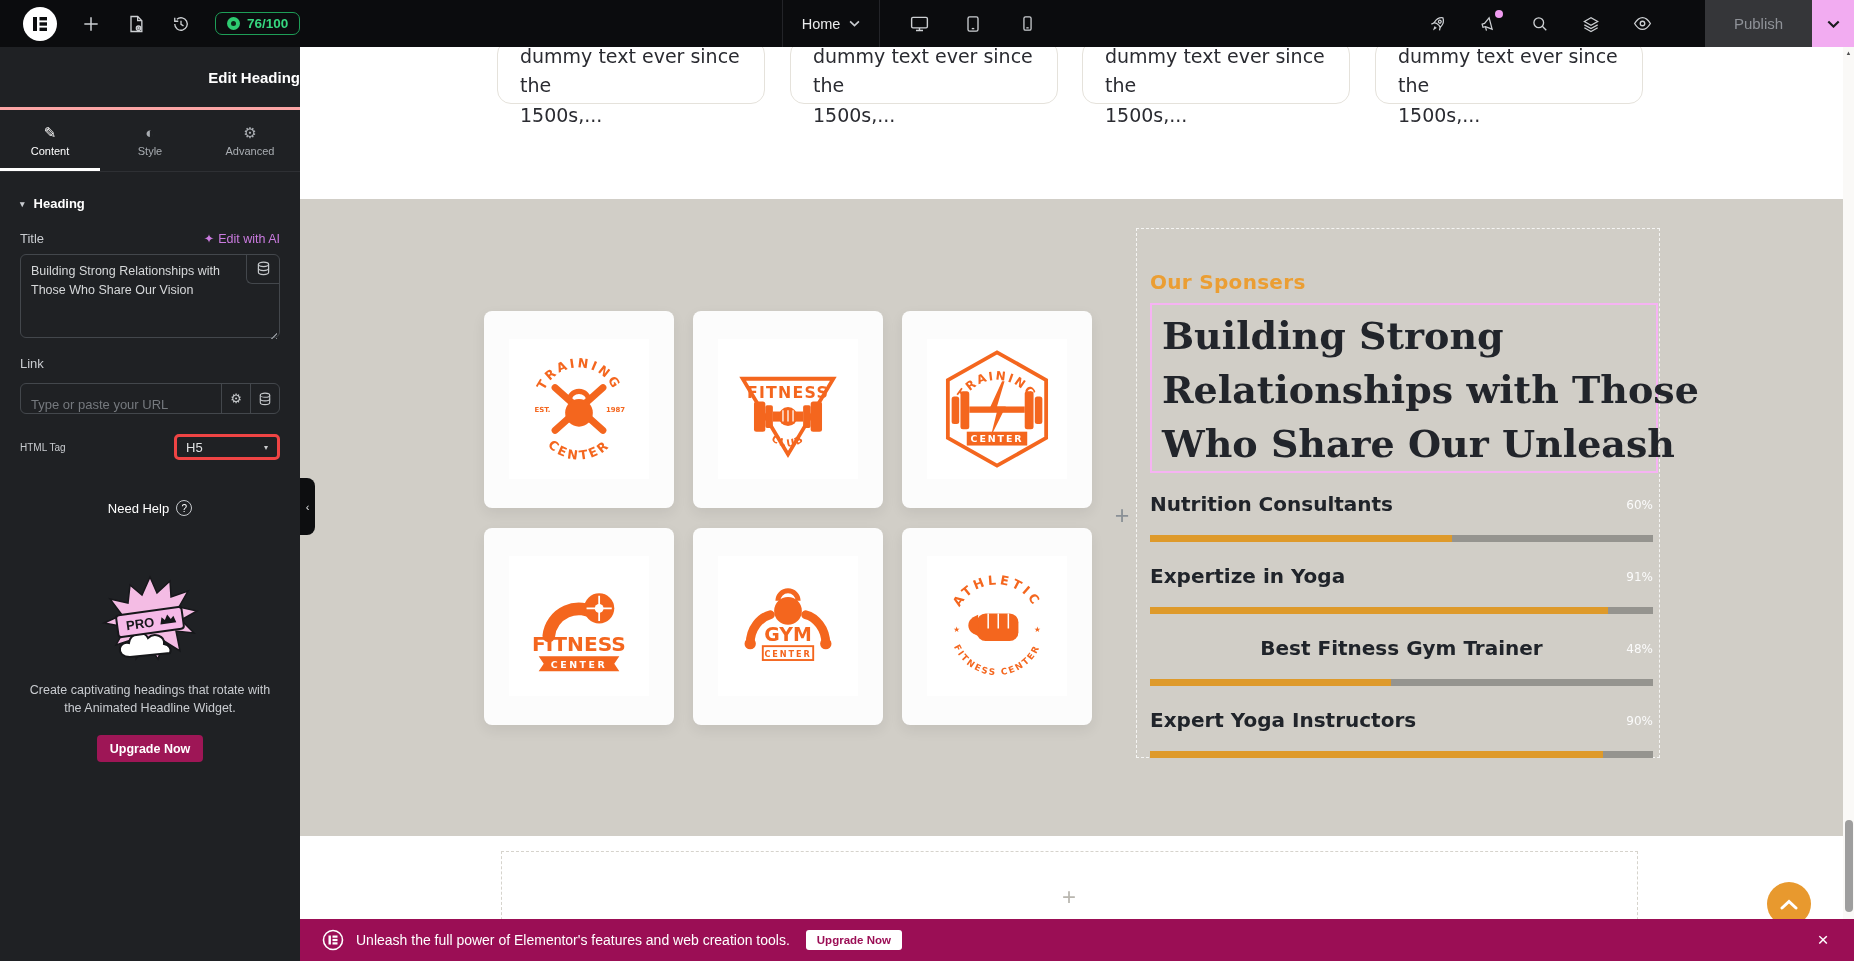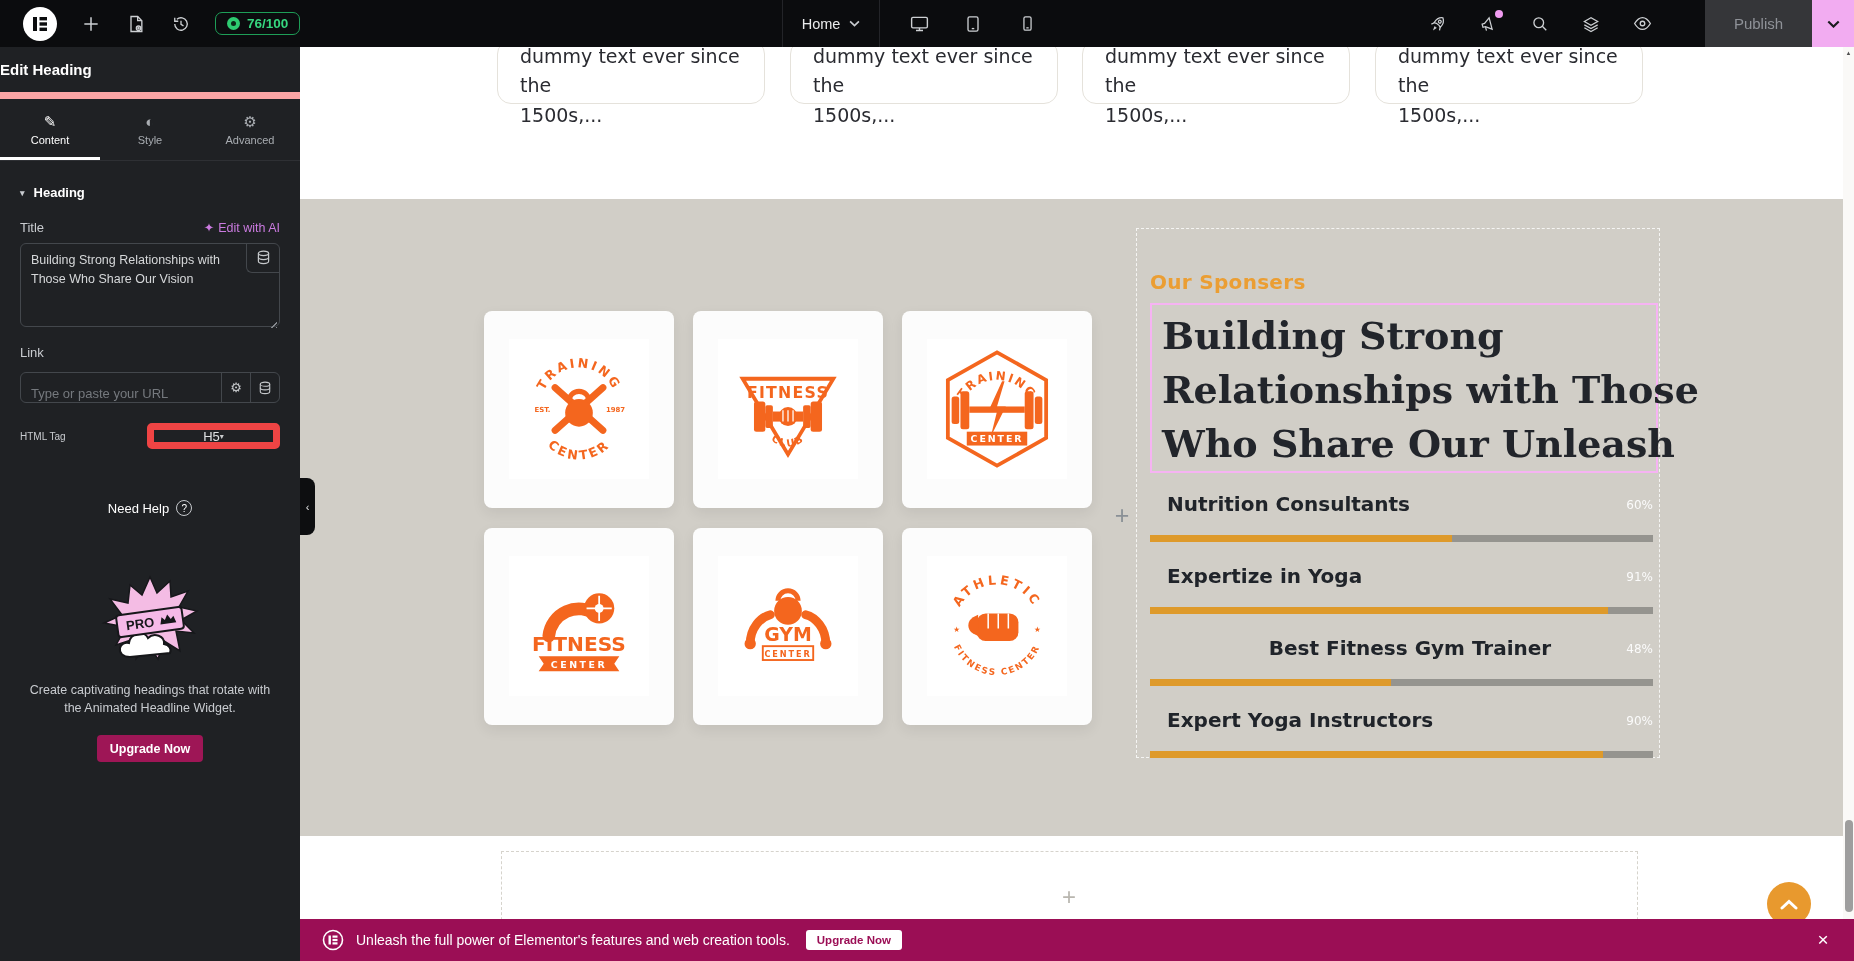--- a/index.html
+++ b/index.html
@@ -23,21 +23,21 @@
   .devices { position:absolute; left:880px; top:0; height:47px; display:flex; align-items:center; gap:32px; padding-left:28px; }
   .tb-right { position:absolute; right:0; top:0; height:47px; display:flex; align-items:center; }
   .tb-right .tb-icon { margin-right:29px; position:relative; }
   .pink-dot { position:absolute; right:-3px; top:-3px; width:8px; height:8px; border-radius:50%; background:#F09BF0; }
   .publish-btn { width:107px; height:47px; background:#353639; color:#8F9298; font-size:15px; display:flex; align-items:center; justify-content:center; margin-left:23px; cursor:pointer; }
   .publish-caret { width:42px; height:47px; background:#F2ACF1; color:#1B1C1F; display:flex; align-items:center; justify-content:center; cursor:pointer; }
   .chev svg { display:block; }
 
   
   #sidebar { position:absolute; left:0; top:47px; width:300px; height:914px; background:#1F2124; z-index:30; color:#C9CCD0; }
-  .sb-header { height:52px; display:flex; align-items:center; justify-content:flex-start; border-bottom:7px solid #fca5a5; }
+  .sb-header { height:63px; display:flex; align-items:center; justify-content:flex-end; border-bottom:3px solid #fca5a5; }
   .sb-title { color:#FFFFFF; font-size:15px; font-weight:bold; }
   .sb-tabs { display:flex; height:62px; border-bottom:1px solid #2E3034; }
   .sb-tab { width:100px; display:flex; flex-direction:column; align-items:center; justify-content:center; gap:5px; color:#A9ADB2; font-size:11px; cursor:pointer; position:relative; }
   .sb-tab .ticon { font-size:15px; line-height:1; }
   .sb-tab.active { color:#FFFFFF; }
   .sb-tab.active::after { content:""; position:absolute; left:0; bottom:0; width:100%; height:3px; background:#FFFFFF; }
   .sec-head { display:flex; align-items:center; gap:9px; padding:24px 20px 14px 20px; color:#FFFFFF; font-size:13px; font-weight:bold; cursor:pointer; }
   .sec-caret { font-size:9px; color:#C9CCD0; }
   .field-row { display:flex; align-items:center; justify-content:space-between; padding:6px 20px 8px 20px; font-size:13px; color:#C9CCD0; }
   .ai-link { color:#CB7BE0; font-size:12.5px; display:flex; align-items:center; gap:4px; cursor:pointer; }
@@ -48,21 +48,21 @@
     border-radius:0 6px 0 6px; display:flex; align-items:center; justify-content:center; color:#C5C8CB; cursor:pointer; }
   .ta-resize { position:absolute; right:3px; bottom:3px; width:9px; height:9px;
     background:repeating-linear-gradient(135deg,#84888D 0 1.5px,transparent 1.5px 4px);
     clip-path:polygon(100% 0,100% 100%,0 100%); }
   .url-wrap { margin:4px 20px 0 20px; width:260px; height:31px; border:1px solid #43474C; border-radius:6px; display:flex; align-items:center; }
   .url-input { flex:1; background:transparent; border:none; outline:none; color:#D6D8DA; font-size:13px; padding:0 10px; font-family:"Liberation Sans",sans-serif;margin-top:12px; }
   .url-input::placeholder { color:#75797E; }
   .url-btn { width:29px; height:31px; border-left:1px solid #43474C; display:flex; align-items:center; justify-content:center; color:#C5C8CB; font-size:13px; cursor:pointer; }
   .tag-row { display:flex; align-items:center; justify-content:space-between; padding:20px 20px 0 20px; }
   .tag-label { font-size:10px; color:#C9CCD0; }
-  .tag-select { width:133px; height:26px; border:7px solid #ef4444; border-radius:5px; display:flex; align-items:center; justify-content:center;
+  .tag-select { width:106px; height:26px; border:3px solid #ef4444; border-radius:5px; display:flex; align-items:center; justify-content:space-between;
     padding:0 9px; color:#DFE1E3; font-size:13px; cursor:pointer; }
   .tag-caret { font-size:8px; color:#CACCCE; }
   .need-help { position:absolute; left:0; top:453px; width:300px; display:flex; align-items:center; justify-content:center; gap:7px; color:#ffffff; font-size:13px; cursor:pointer; }
   .qm { width:16px; height:16px; border:1px solid #C6C9CD; border-radius:50%; font-size:10px; display:flex; align-items:center; justify-content:center; }
   .promo-img { position:absolute; left:100px; top:528px; }
   .promo-caption { position:absolute; left:25px; top:634px; width:250px; text-align:center; color:#C9CCD0; font-size:12.5px; line-height:1.45; }
   .upgrade-btn { position:absolute; left:97px; top:688px; width:106px; height:27px; background:#9E1656; border-radius:4px; color:#fff;
     font-size:12.5px; font-weight:bold; display:flex; align-items:center; justify-content:center; cursor:pointer; }
   #panel-handle { position:absolute; left:300px; top:478px; width:15px; height:57px; background:#0D0E10; border-radius:0 8px 8px 0;
     color:#E6E7E8; font-size:11px; display:flex; align-items:center; justify-content:center; z-index:31; cursor:pointer; }
@@ -75,21 +75,21 @@
   .logo-card { position:absolute; width:190px; height:197px; background:#FCFCFC; border-radius:8px; box-shadow:0 5px 14px rgba(0,0,0,.07); cursor:pointer; }
   .logo-img { position:absolute; left:25px; top:28px; width:140px; height:140px; background:#FFFFFF; display:flex; align-items:center; justify-content:center; }
   .logo-img svg { width:126px; height:126px; font-family:"DejaVu Sans",sans-serif; }
   .logo-img text, .logo-img textPath { fill:#F4661E; font-weight:bold; }
   .col-plus { position:absolute; left:810px; top:503px; width:24px; height:24px; color:#8A9096; font-size:25px; line-height:24px; text-align:center; cursor:pointer; font-weight:300; }
   .dashed-outline { position:absolute; left:836px; top:228px; width:524px; height:530px; border:1px dashed rgba(255,255,255,.8); pointer-events:none; }
   .kicker { position:absolute; left:850px; top:270px; color:#EB9E33; font-family:"DejaVu Sans",sans-serif; font-weight:bold; font-size:20px; letter-spacing:.3px; }
   .heading-box { position:absolute; left:850px; top:303px; width:508px; height:170px; border:2px solid #F6B3F3; padding:4px 0 0 10px; cursor:pointer; }
   .heading-box span { display:block; font-family:"DejaVu Serif",serif; font-weight:bold; font-size:38px; line-height:54px; color:#22252B; white-space:nowrap; }
   .skill { position:absolute; left:850px; width:503px; cursor:pointer; }
-  .skill-label { font-family:"DejaVu Sans",sans-serif; font-weight:bold; font-size:20px; color:#20242A;margin-left:17px; }
+  .skill-label { font-family:"DejaVu Sans",sans-serif; font-weight:bold; font-size:20px; color:#20242A; }
   .skill-pct { position:absolute; right:0; top:6px; color:#FBFBFB; font-size:12px; font-family:"DejaVu Sans",sans-serif; }
   .skill-track { position:absolute; left:850px; width:503px; height:7px; background:#95948F; }
   .skill-fill { height:7px; background:#DE9A2B; }
   .add-section { position:absolute; left:201px; top:851px; width:1137px; height:110px; border:1px dashed #D6D3CC; }
   .add-plus { position:absolute; left:756px; top:884px; width:26px; height:26px; color:#B9B6AF; font-size:24px; line-height:26px; text-align:center; cursor:pointer; }
   .scrolltop { position:absolute; left:1467px; top:882px; width:44px; height:44px; border-radius:50%; background:#E8992E;
     display:flex; align-items:center; justify-content:center; cursor:pointer; }
 
   
   #scrollbar { position:absolute; right:0; top:47px; width:11px; height:872px; background:#FAF9F7; z-index:35; }

